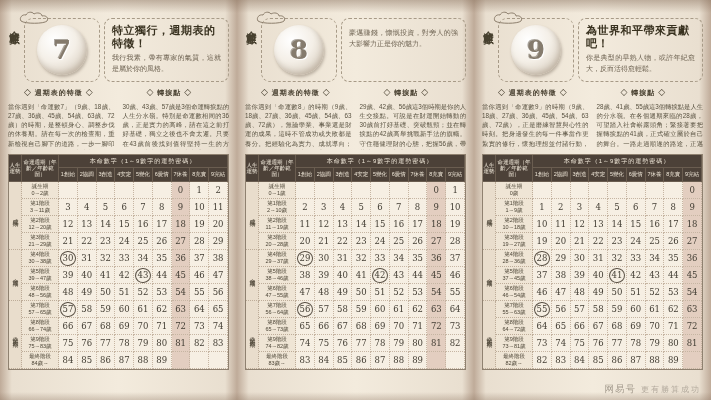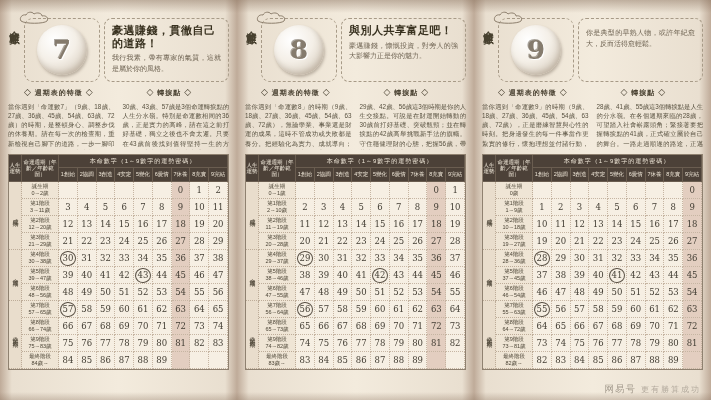--- a/index.html
+++ b/index.html
@@ -70,21 +70,21 @@
       <div class="destiny-label">命運數</div>
       <div class="sphere-box">
         <svg class="cloud" width="34" height="16" viewBox="0 0 34 16">
           <path d="M3 11 C1 8, 4 4, 8 5 C9 2, 14 1, 16 4 C19 2, 24 3, 24 6 C28 5, 31 8, 29 11 C26 14, 7 14, 3 11 Z" fill="none" stroke="#8d7f6d" stroke-width="1"></path>
         </svg>
         <div class="sphere">
           <span class="sphere-num">7</span>
         </div>
       </div>
       <div class="title-box">
-        <div class="ptitle">豪邁賺錢，貫徹自己的道路！</div>
+        <div class="ptitle">特立獨行，週期表的特徵！</div>
         <div class="psub">我行我素，帶有專家的氣質，這就是屬於你的風格。</div>
       </div>
     </div>
     <div class="sections">
       <div class="sec s1">◇ 週期表的特徵 ◇</div>
       <div class="sec s2">◇ 轉捩點 ◇</div>
     </div>
     <div class="body-cols">
       <div class="bcol">當你遇到「命運數7」（9歲、18歲、27歲、36歲、45歲、54歲、63歲、72歲）的時期，是整頓身心、調整步伐的休養期。請在每一次的檢查期，重新檢視自己腳下的道路，一步一腳印地累積作品，總有一天必定能獲得眾人的好評。</div>
       <div class="bcol">30歲、43歲、57歲是3個命運轉捩點的人生分水嶺。特別是命運數相同的36歲，正是實力的高峰，請在這之前打好基礎，獨立之後也不會太遲。只要在43歲前後找到值得堅持一生的方向，57歲之後就能迎接豐盛自在的晚年。</div>
@@ -256,21 +256,20 @@
       <div class="destiny-label">命運數</div>
       <div class="sphere-box">
         <svg class="cloud" width="34" height="16" viewBox="0 0 34 16">
           <path d="M3 11 C1 8, 4 4, 8 5 C9 2, 14 1, 16 4 C19 2, 24 3, 24 6 C28 5, 31 8, 29 11 C26 14, 7 14, 3 11 Z" fill="none" stroke="#8d7f6d" stroke-width="1"></path>
         </svg>
         <div class="sphere">
           <span class="sphere-num">8</span>
         </div>
       </div>
       <div class="title-box">
-        <div class="ptitle">與別人共享富足吧！</div>
         <div class="psub">豪邁賺錢，慷慨投資，對旁人的強大影響力正是你的魅力。</div>
       </div>
     </div>
     <div class="sections">
       <div class="sec s1">◇ 週期表的特徵 ◇</div>
       <div class="sec s2">◇ 轉捩點 ◇</div>
     </div>
     <div class="body-cols">
       <div class="bcol">當你遇到「命運數8」的時期（9歲、18歲、27歲、36歲、45歲、54歲、63歲、72歲），無論學業、事業還是財運的成果，這時不管成功或失敗都是養分。把經驗化為實力、成就導向；不僅是自己想要的成果，與身邊的人分享，財富才不會白白流走。</div>
       <div class="bcol">29歲、42歲、56歲這3個時期是你的人生交接點。可說是在財運開始轉動的30歲前打好基礎、突破瓶頸；並在轉捩點的42歲高舉挑戰新手法的旗幟。守住穩健理財的心態，把握56歲，帶著豐厚的名聲與財富，度過巧妙規劃人生的第二春，更有勝算成功。</div>
@@ -442,20 +441,21 @@
       <div class="destiny-label">命運數</div>
       <div class="sphere-box">
         <svg class="cloud" width="34" height="16" viewBox="0 0 34 16">
           <path d="M3 11 C1 8, 4 4, 8 5 C9 2, 14 1, 16 4 C19 2, 24 3, 24 6 C28 5, 31 8, 29 11 C26 14, 7 14, 3 11 Z" fill="none" stroke="#8d7f6d" stroke-width="1"></path>
         </svg>
         <div class="sphere">
           <span class="sphere-num">9</span>
         </div>
       </div>
       <div class="title-box">
+        <div class="ptitle">為世界和平帶來貢獻吧！</div>
         <div class="psub">你是典型的早熟人物，或許年紀愈大，反而活得愈輕鬆。</div>
       </div>
     </div>
     <div class="sections">
       <div class="sec s1">◇ 週期表的特徵 ◇</div>
       <div class="sec s2">◇ 轉捩點 ◇</div>
     </div>
     <div class="body-cols">
       <div class="bcol">當你遇到「命運數9」的時期（9歲、18歲、27歲、36歲、45歲、54歲、63歲、72歲），正是磨練智慧與心性的時刻。把身邊發生的每一件事當作更紮實的修行，懷抱理想並付諸行動，把這份熱忱分享給身旁需要幫助的人，將是你一生的功課。</div>
       <div class="bcol">28歲、41歲、55歲這3個轉捩點是人生的分水嶺。在各個週期來臨的28歲，可望踏入社會嶄露頭角；緊接著要把握轉捩點的41歲，正式確立屬於自己的舞台。一路走過順遂的路途，正邁向使命的人生，並善用「使命・天命期」，規劃55歲之後的第二人生。</div>

